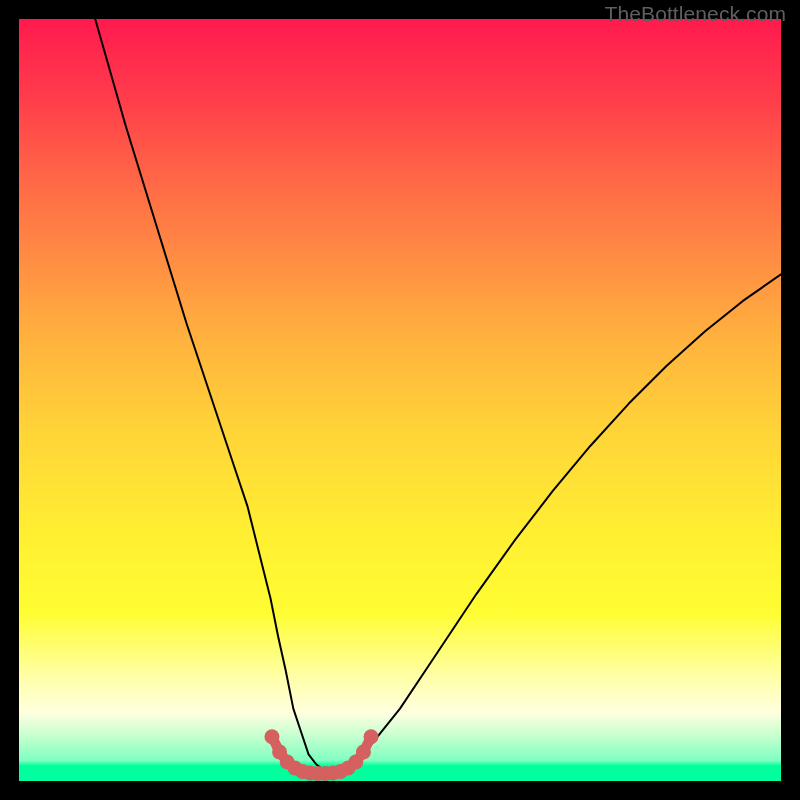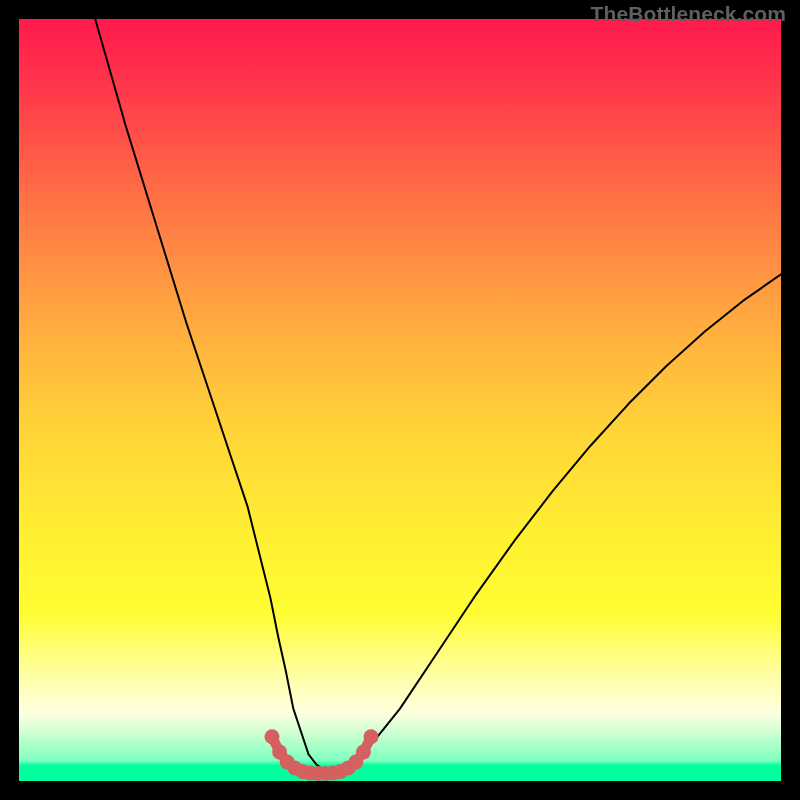--- a/index.html
+++ b/index.html
@@ -53,21 +53,21 @@
   .marker-layer {
     position: absolute;
     inset: 0;
   }
   .watermark {
     position: absolute;
     top: 2px;
     right: 14px;
     color: #5f5f5f;
     font-size: 21px;
-    font-weight: 700;
+    font-weight: 400;
     letter-spacing: 0.1px;
     user-select: none;
   }
 </style>
 </head>
 <body>
 
 <div class="stage">
 
   <div class="plot-area">

